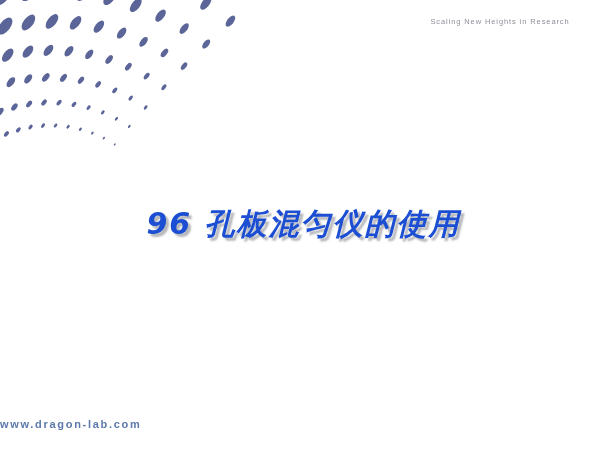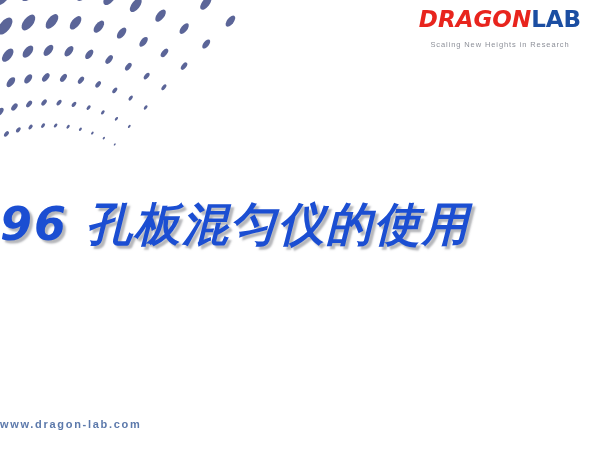--- a/index.html
+++ b/index.html
@@ -63,25 +63,25 @@
     letter-spacing: 0.9px;
     white-space: nowrap;
   }
 
   
   #main-title {
     position: absolute;
     left: 0;
     right: 0;
     top: 196px;
-    text-align: left;
+    text-align: center;
     font-family: "DejaVu Sans", "Liberation Sans", sans-serif;
     font-weight: bold;
     font-style: italic;
-    font-size: 46px;
+    font-size: 30px;
     line-height: 56px;
     color: #1b4ed2;
     letter-spacing: 2px;
     text-shadow: 3px 3px 2px rgba(120,122,130,0.55);
     white-space: nowrap;
   }
 
   
   #footer-url {
     position: absolute;
@@ -179,21 +179,20 @@
           <ellipse cx="122.82" cy="32.36" rx="10.93" ry="5.40" fill="#5b6598" transform="rotate(-22 122.82 32.36)"></ellipse>
           <ellipse cx="143.32" cy="54.85" rx="9.85" ry="4.87" fill="#5b6598" transform="rotate(-22 143.32 54.85)"></ellipse>
           <ellipse cx="161.31" cy="79.40" rx="8.77" ry="4.33" fill="#5b6598" transform="rotate(-22 161.31 79.40)"></ellipse>
           <ellipse cx="176.60" cy="105.71" rx="7.69" ry="3.80" fill="#5b6598" transform="rotate(-22 176.60 105.71)"></ellipse>
           <ellipse cx="189.00" cy="133.51" rx="6.61" ry="3.27" fill="#5b6598" transform="rotate(-22 189.00 133.51)"></ellipse>
         </g>
     </svg>
   </div>
 
   <div id="logo-block">
-    <div class="logo-wordmark"><span class="logo-dragon">DRAGON</span><span class="logo-lab">LAB</span></div>
     <div class="logo-tagline">Scaling New Heights in Research</div>
   </div>
 
   <div id="main-title">96 孔板混匀仪的使用</div>
 
   <div id="footer-url">www.dragon-lab.com</div>
 
 </div>
 
 </body></html>

